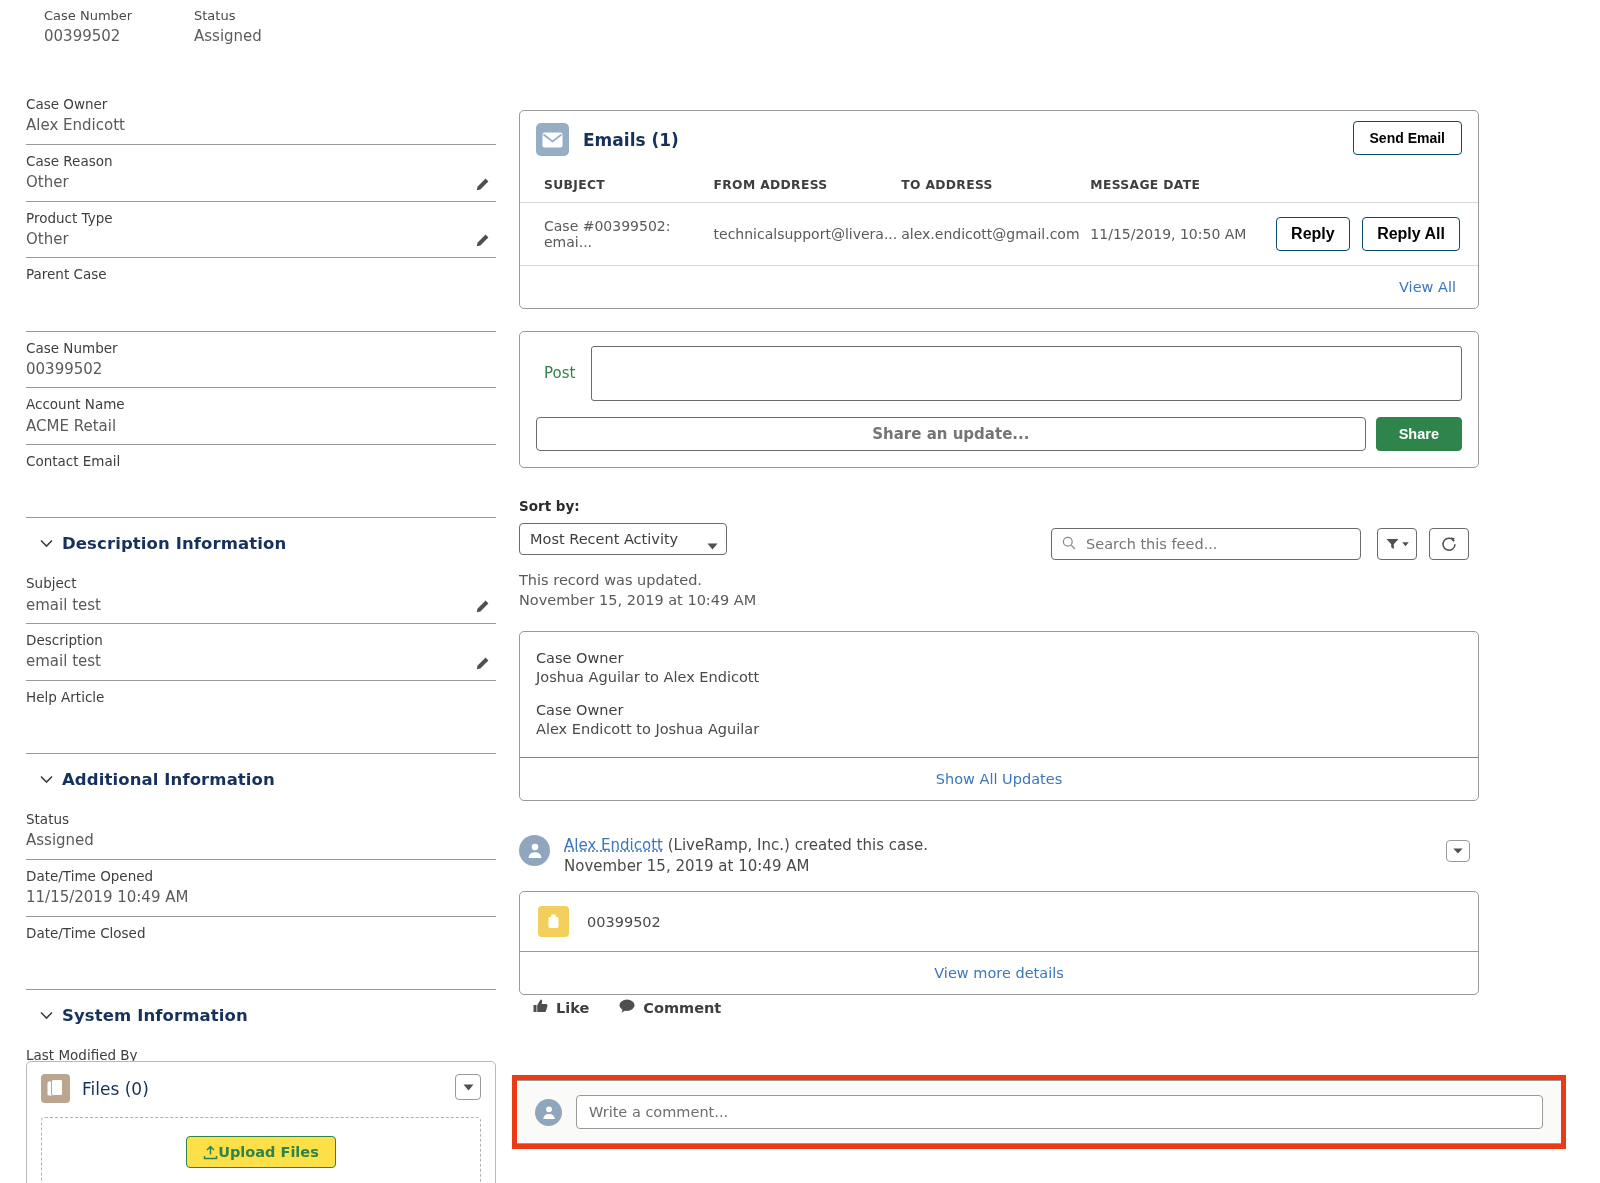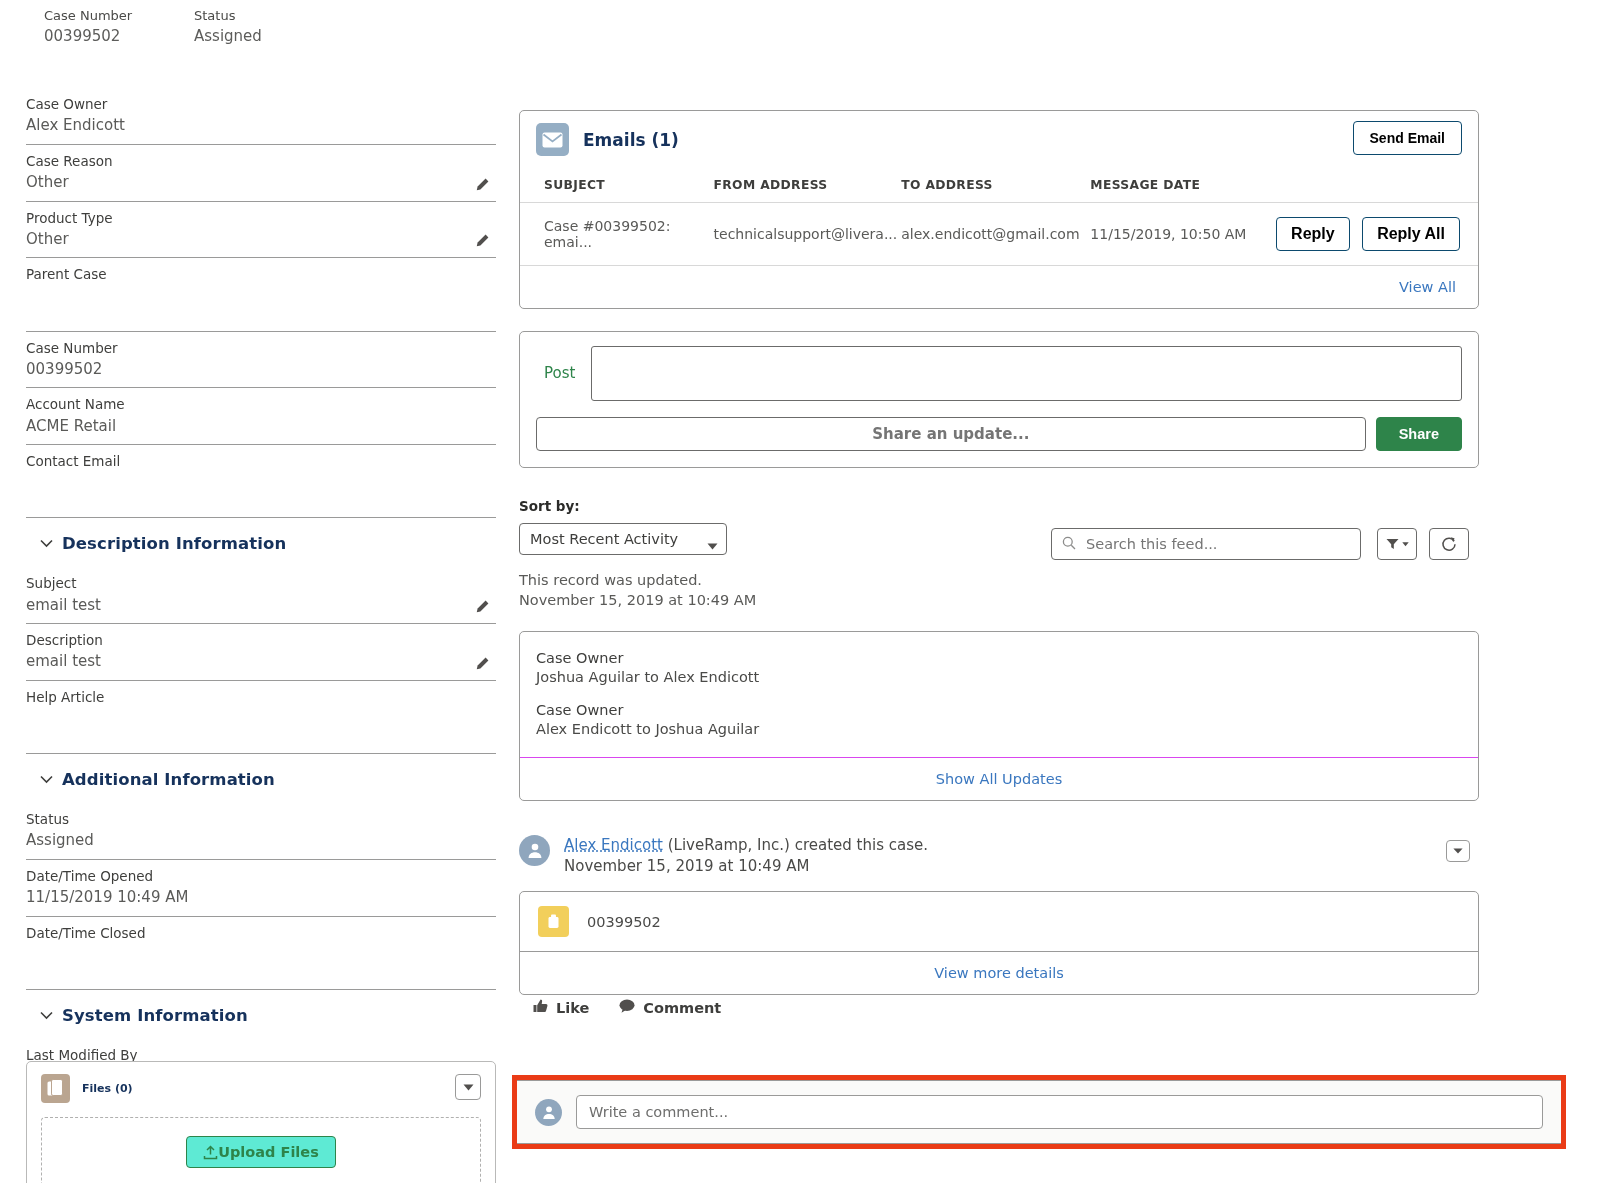--- a/index.html
+++ b/index.html
@@ -31,27 +31,27 @@
   .sect-head .st { font-size: 16.5px; font-weight: bold; color: #16325c; letter-spacing: .1px; }
   .chevsvg { display:block; }
 
   
   #files-card { position: absolute; left: 26px; top: 1061px; width: 470px;
                 border: 1px solid #b9b9b8; border-radius: 5px; background: #fff;
                 padding: 12px 14px 0 14px; }
   .files-head { display: flex; align-items: center; gap: 12px; position: relative; }
   .file-ico { width: 29px; height: 29px; border-radius: 4px; background: #baa590;
               display: flex; align-items: center; justify-content: center; }
-  .files-title { font-size: 11px; font-weight: bold; color: #16325c; }
+  .files-title { font-size: 17px; font-weight: normal; color: #16325c; }
   .card-dd { position: absolute; right: 0; top: 0px; width: 26px; height: 26px;
              border: 1px solid #9a9a99; border-radius: 4px; background: #fff;
              display: flex; align-items: center; justify-content: center; cursor: pointer; }
   .dropzone { margin-top: 14px; border: 1px dashed #b0b0af; border-radius: 4px;
               height: 70px; display: flex; align-items: center; justify-content: center; }
-  .upload-btn { border: 1px solid #2e844a; border-radius: 4px; background: #5eead4;
+  .upload-btn { border: 1px solid #2e844a; border-radius: 4px; background: #fde047;
                 color: #2e844a; font-size: 14.5px; font-weight: bold; padding: 7px 16px;
                 display: flex; align-items: center; gap: 0; cursor: pointer; }
 
   
   #rightcol { position: absolute; left: 519px; top: 110px; width: 960px; }
   .card { border: 1px solid #9a9a99; border-radius: 5px; background: #fff; }
 
   
   .em-head { display: flex; align-items: center; padding: 12px 16px 10px 16px; position: relative; }
   .em-ico { width: 33px; height: 33px; border-radius: 5px; background: #95aec4;

